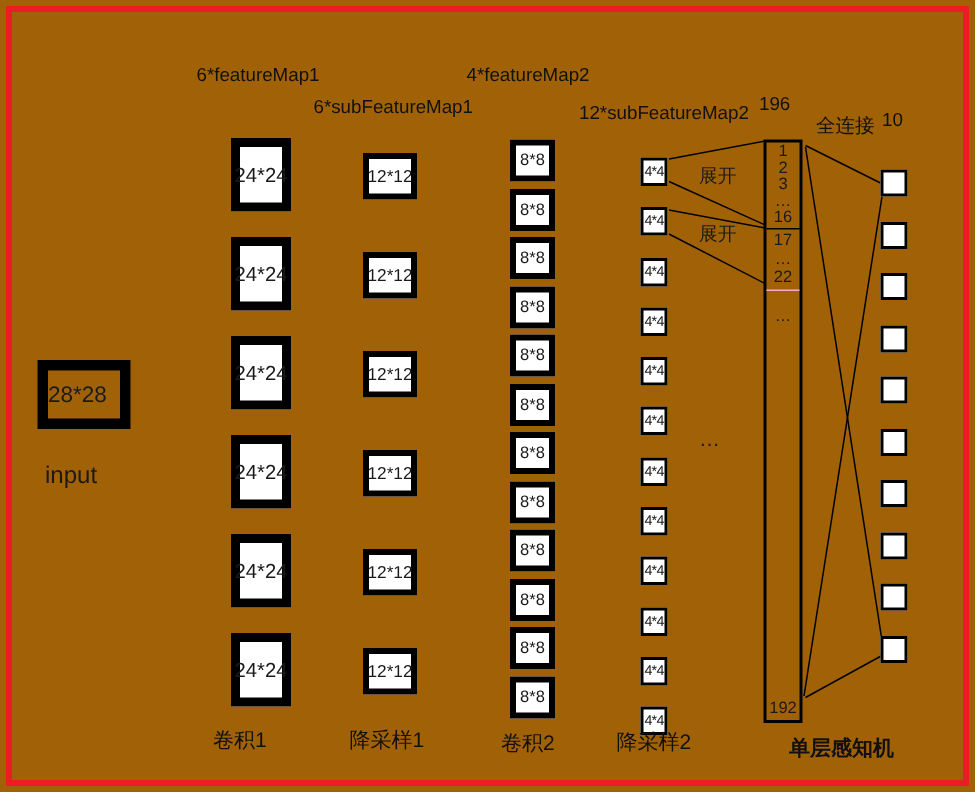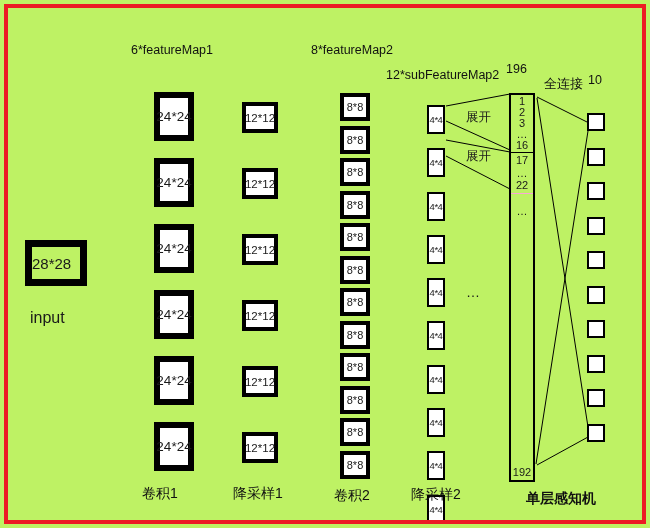--- a/index.html
+++ b/index.html
@@ -1,17 +1,17 @@
 <!DOCTYPE html>
 <html><head>
 <meta charset="utf-8">
 <style>
   html,body{margin:0;padding:0;background:#fff;}
   .canvas{
-    position:relative;width:650px;height:528px;background:#bef264;overflow:hidden;
+    position:relative;width:650px;height:528px;background:#a16207;overflow:hidden;
     font-family:"Liberation Sans","DejaVu Sans",sans-serif;color:#1a1a1a;
   }
   .red-frame{position:absolute;left:4px;top:4px;right:4px;bottom:4px;border:4px solid #EC1B24;pointer-events:none;}
   .hdr{position:absolute;font-size:12.5px;white-space:nowrap;color:#111;}
   .cap{position:absolute;font-size:14px;white-space:nowrap;color:#111;}
 
   
   .input-box{position:absolute;left:25px;top:240px;width:62px;height:46px;border:7px solid #000;
     box-sizing:border-box;display:flex;align-items:center;font-size:15px;}
   .input-caption{position:absolute;left:30px;top:309px;font-size:16px;}
@@ -19,21 +19,21 @@
   
   .col{position:absolute;display:flex;flex-direction:column;}
   .fbox{box-sizing:border-box;border:solid #000;display:flex;align-items:center;justify-content:center;background:#fff;}
   .col-conv1{left:143px;top:92px;width:51px;gap:17px;}
   .col-conv1 .fbox{height:49px;border-width:6px;font-size:13.5px;margin-left:11px;}
   .col-pool1{left:242px;top:102px;width:36px;gap:35px;justify-content:flex-end;}
   .col-pool1 .fbox{height:31px;border-width:4px;font-size:11.5px;}
   .col-conv2{left:340px;top:93px;width:30px;gap:4.5px;text-align:right;}
   .col-conv2 .fbox{height:28px;border-width:4px;font-size:11px;}
   .col-pool2{left:427px;top:105px;width:18px;gap:14.3px;}
-  .col-pool2 .fbox{height:29px;border-width:2px;font-size:9.5px;letter-spacing:-0.5px;}
+  .col-pool2 .fbox{height:19px;border-width:2px;font-size:9.5px;letter-spacing:-0.5px;}
 
   
   .unfold{position:absolute;font-size:12.5px;}
   .mid-ellipsis{position:absolute;left:466px;top:284px;font-size:14px;letter-spacing:1px;}
 
   
   .vector-box{position:absolute;left:509px;top:93px;width:26px;height:389px;border:2px solid #000;
     box-sizing:border-box;display:flex;flex-direction:column;text-align:center;font-size:11px;line-height:11px;}
   .vseg1{height:55px;border-bottom:1px solid #000;display:flex;flex-direction:column;justify-content:space-evenly;padding:1px 0;}
   .vseg2{height:38px;border-bottom:1px solid #f9a8d4;display:flex;flex-direction:column;justify-content:space-evenly;padding:1px 0;}
@@ -59,21 +59,22 @@
     <line x1="446" y1="140" x2="510" y2="152" stroke="#000" stroke-width="1"></line>
     <line x1="446" y1="156" x2="510" y2="189" stroke="#000" stroke-width="1"></line>
 
     <line x1="537" y1="97" x2="587" y2="122" stroke="#000" stroke-width="1"></line>
     <line x1="537" y1="98" x2="588" y2="427" stroke="#000" stroke-width="1"></line>
     <line x1="588" y1="131" x2="536" y2="464" stroke="#000" stroke-width="1"></line>
     <line x1="537" y1="465" x2="588" y2="437" stroke="#000" stroke-width="1"></line>
   </svg>
 
   <div class="hdr" style="left:131px;top:43px;">6*featureMap1</div>
-  <div class="hdr" style="left:311px;top:43px;">8*featureMap2</div>
+  <div class="hdr" style="left:209px;top:64px;">6*subFeatureMap1</div>
+  <div class="hdr" style="left:311px;top:43px;">4*featureMap2</div>
   <div class="hdr" style="left:386px;top:68px;">12*subFeatureMap2</div>
   <div class="hdr" style="left:506px;top:62px;">196</div>
   <div class="hdr" style="left:544px;top:75px;font-size:13px;">全连接</div>
   <div class="hdr" style="left:588px;top:73px;">10</div>
 
   <div class="input-box">
     <span>28*28</span>
   </div>
   <div class="input-caption">input</div>
 

